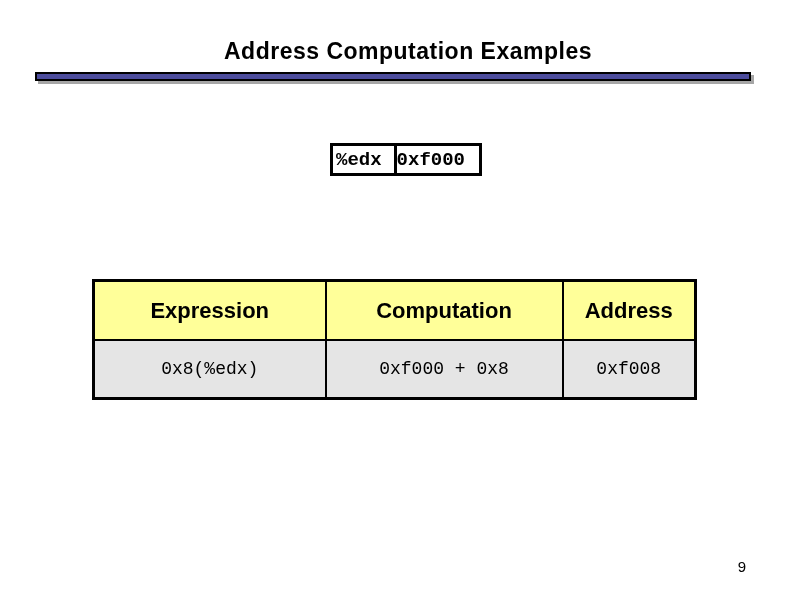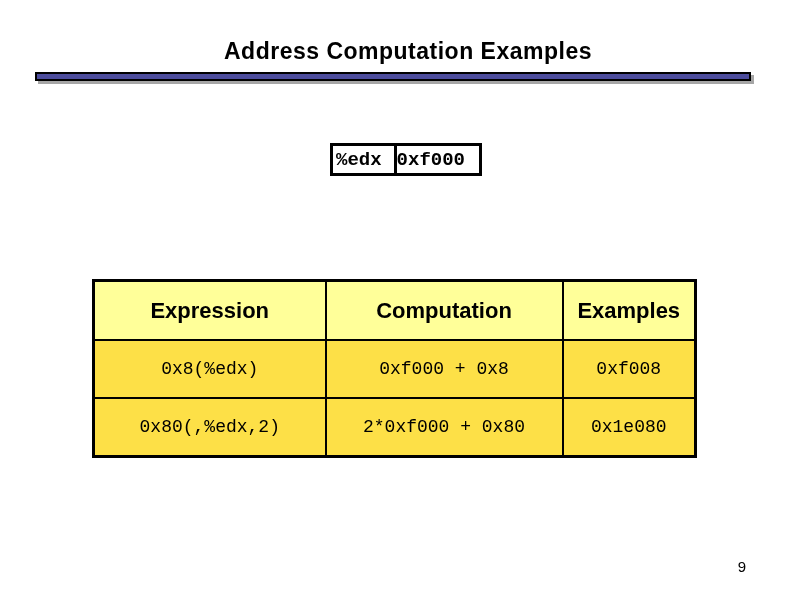--- a/index.html
+++ b/index.html
@@ -95,21 +95,21 @@
     overflow: hidden;
   }
   .main-table th {
     background: var(--header-bg, #ffff99);
     height: 57px;
     font-family: Liberation Sans, sans-serif;
     font-size: 22px;
     font-weight: 600;
   }
   .main-table td {
-    background: #fde047;
+    background: #e5e5e5;
     height: 56px;
     font-family: "Liberation Mono", "DejaVu Sans Mono", monospace;
     font-size: 18px;
     font-weight: normal;
     white-space: pre;
   }
 
   
   .page-number {
     position: absolute;
@@ -138,32 +138,27 @@
   <table class="main-table">
     <colgroup>
       <col style="width:232px">
       <col style="width:237px">
       <col style="width:133px">
     </colgroup>
     <thead>
       <tr>
         <th>Expression</th>
         <th>Computation</th>
-        <th>Examples</th>
+        <th>Address</th>
       </tr>
     </thead>
     <tbody>
       <tr>
         <td>0x8(%edx)</td>
         <td>0xf000 + 0x8</td>
         <td>0xf008</td>
-      </tr>
-      <tr>
-        <td>0x80(,%edx,2)</td>
-        <td>2*0xf000 + 0x80</td>
-        <td>0x1e080</td>
       </tr>
     </tbody>
   </table>
 
   <div class="page-number">9</div>
 
 </div>
 
 </body></html>

